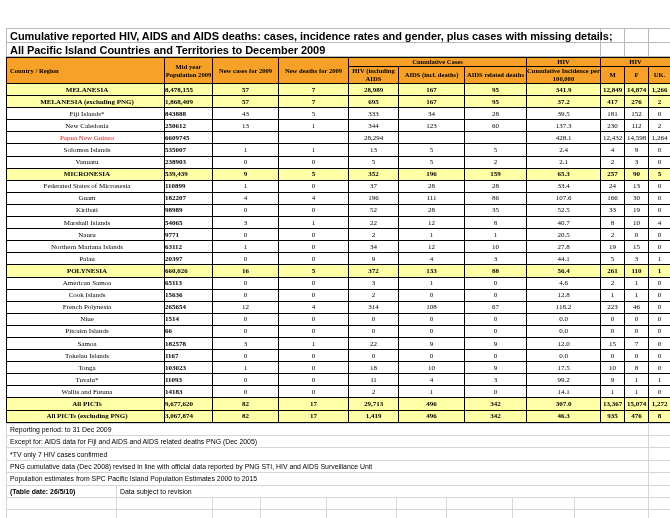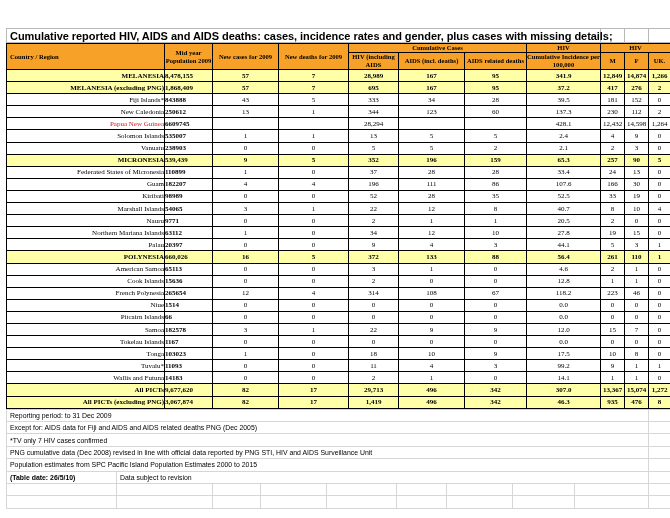--- a/index.html
+++ b/index.html
@@ -50,21 +50,21 @@
   
   .d td{
     border:1px solid #000;
     height:11.1px;
     font-size:7px;
     text-align:center;
     vertical-align:middle;
     background:#ffffff;
     line-height:10px;
   }
-  .d td.name{text-align:right;padding-left:3px;white-space:nowrap;overflow:hidden;}
+  .d td.name{text-align:center;padding-left:3px;white-space:nowrap;overflow:hidden;}
   .d td.pop{text-align:left;padding-right:4px;font-weight:bold;}
   .d.total td{background:#FFFFA8;font-weight:bold;}
   .d.total td.name{font-weight:bold;}
   .d td.red{color:#D11A1A;}
 
   
   .note td{
     border:1px solid #d6d6d6;
     height:11.4px;
     font-family:"Liberation Sans", sans-serif;
@@ -93,20 +93,26 @@
         <col style="width:66px">
         <col style="width:62px">
         <col style="width:74px">
       <col style="width:24px">
         <col style="width:24px">
         <col style="width:22px">
     </colgroup>
     <tbody>
         <tr class="title-row">
       <td colspan="8">Cumulative reported HIV, AIDS and AIDS deaths: cases, incidence rates and gender, plus cases with missing details;</td>
+      <td class="blank"></td>
+      <td class="blank"></td>
+      <td class="blank"></td>
+    </tr>
+    <tr class="title-row">
+      <td colspan="8">All Pacific Island Countries and Territories to December 2009</td>
       <td class="blank"></td>
       <td class="blank"></td>
       <td class="blank"></td>
     </tr>
   </tbody>
     </table>
 
   <table id="main-table">
     <colgroup>
       <col style="width:158px">

